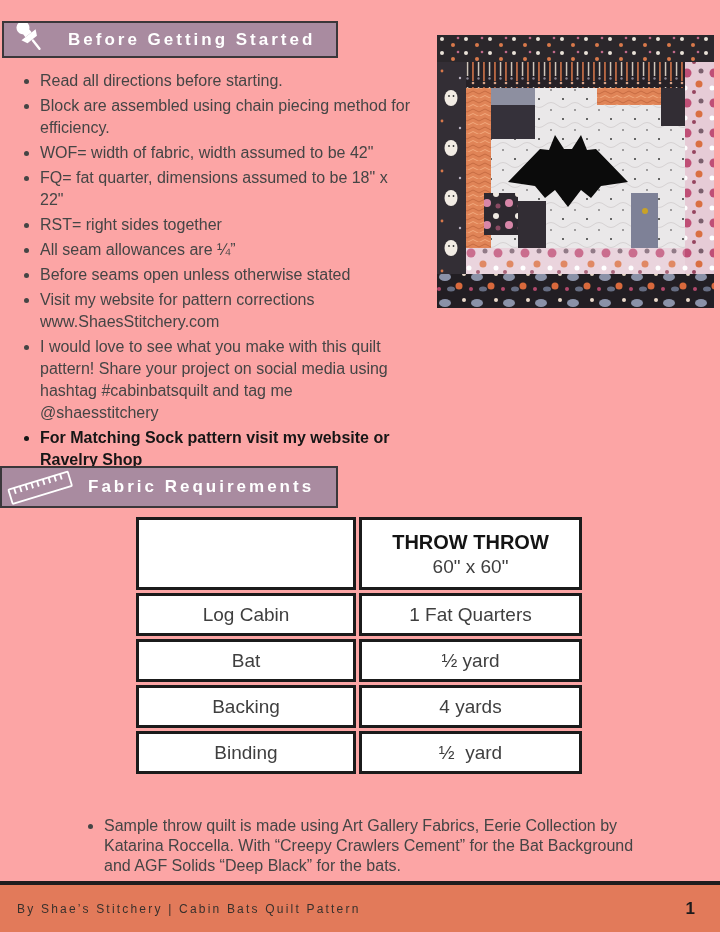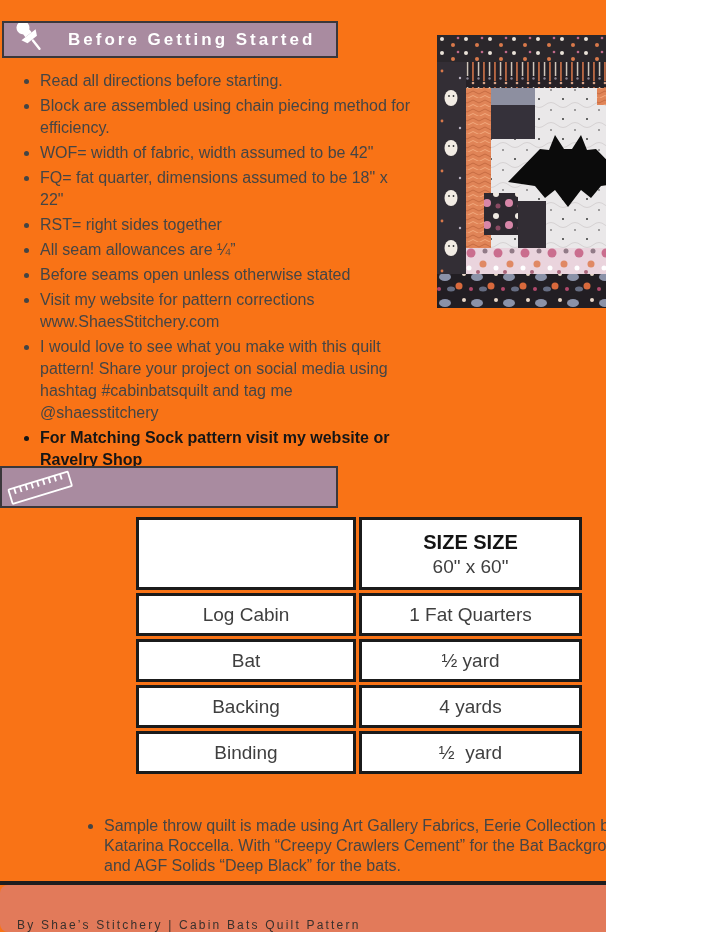--- a/index.html
+++ b/index.html
@@ -1,17 +1,17 @@
 <!DOCTYPE html>
 <html><head>
 <meta charset="utf-8">
 <style>
   html,body{margin:0;padding:0;background:#ffffff;}
   .page{
-    position:relative;width:606px;height:932px;background:#f97316;overflow:hidden;
+    position:relative;width:720px;height:932px;background:#fca5a5;overflow:hidden;
     font-family:"Liberation Sans", sans-serif;
   }
   
   .banner{
     position:absolute;background:#a98ba0;border:2px solid #3a373a;
     box-sizing:border-box;display:flex;align-items:center;
   }
   .banner-before{left:2px;top:21px;width:336px;height:37px;}
   .banner-fabric{left:0;top:466px;width:338px;height:42px;}
   .banner-title{
@@ -51,21 +51,21 @@
   
   .note{
     position:absolute;left:86px;top:816px;width:552px;
     font-size:16px;line-height:20px;color:#454545;
   }
   .note ul{margin:0;padding-left:18px;}
   
   .footer-line{position:absolute;left:0;top:881px;width:720px;height:4px;background:#1f1d1e;}
   .footer{
     position:absolute;left:0;top:885px;width:720px;height:47px;background:#e27a5a;
-    display:flex;align-items:flex-end;border-radius:8px;
+    display:flex;align-items:center;
   }
   .footer-text{
     margin-left:17px;font-size:12px;letter-spacing:2.2px;color:#38302c;flex:1 1 auto;
   }
   .page-number{
     margin-right:25px;font-size:17px;font-weight:700;color:#1d1b1c;
   }
 </style>
 </head>
 <body>
@@ -188,27 +188,28 @@
         <line x1="17" y1="12" x2="17" y2="18"></line>
         <line x1="23" y1="12" x2="23" y2="18"></line>
         <line x1="29" y1="12" x2="29" y2="18"></line>
         <line x1="35" y1="12" x2="35" y2="18"></line>
         <line x1="41" y1="12" x2="41" y2="18"></line>
         <line x1="47" y1="12" x2="47" y2="18"></line>
         <line x1="53" y1="12" x2="53" y2="18"></line>
         <line x1="59" y1="12" x2="59" y2="18"></line>
       </g>
     </svg>
+    <span class="banner-title">Fabric Requirements</span>
   </div>
 
   <div class="fab-table">
     <div class="t-row">
       <div class="t-cell t-head"></div>
       <div class="t-cell t-head">
-        <span class="throw-title">SIZE SIZE</span>
+        <span class="throw-title">THROW THROW</span>
         <span class="throw-sub">60" x 60"</span>
       </div>
     </div>
     <div class="t-row">
       <div class="t-cell">Log Cabin</div>
       <div class="t-cell">1 Fat Quarters</div>
     </div>
     <div class="t-row">
       <div class="t-cell">Bat</div>
       <div class="t-cell">½ yard</div>

